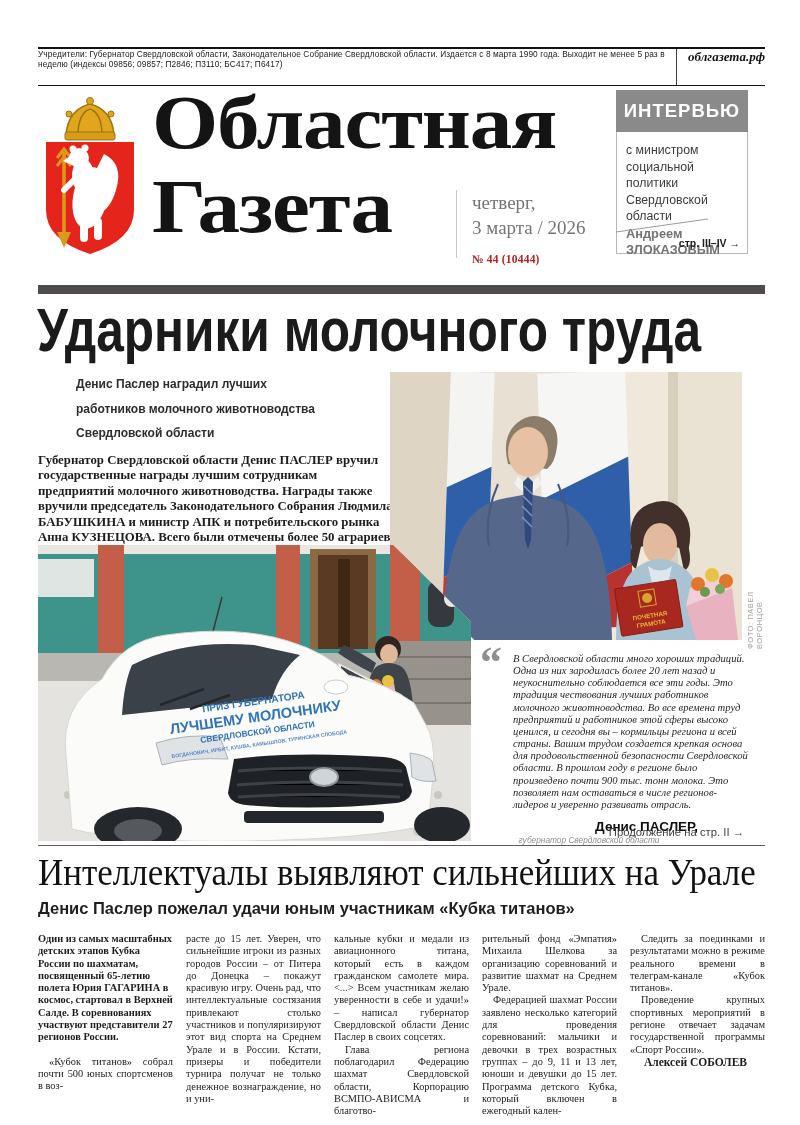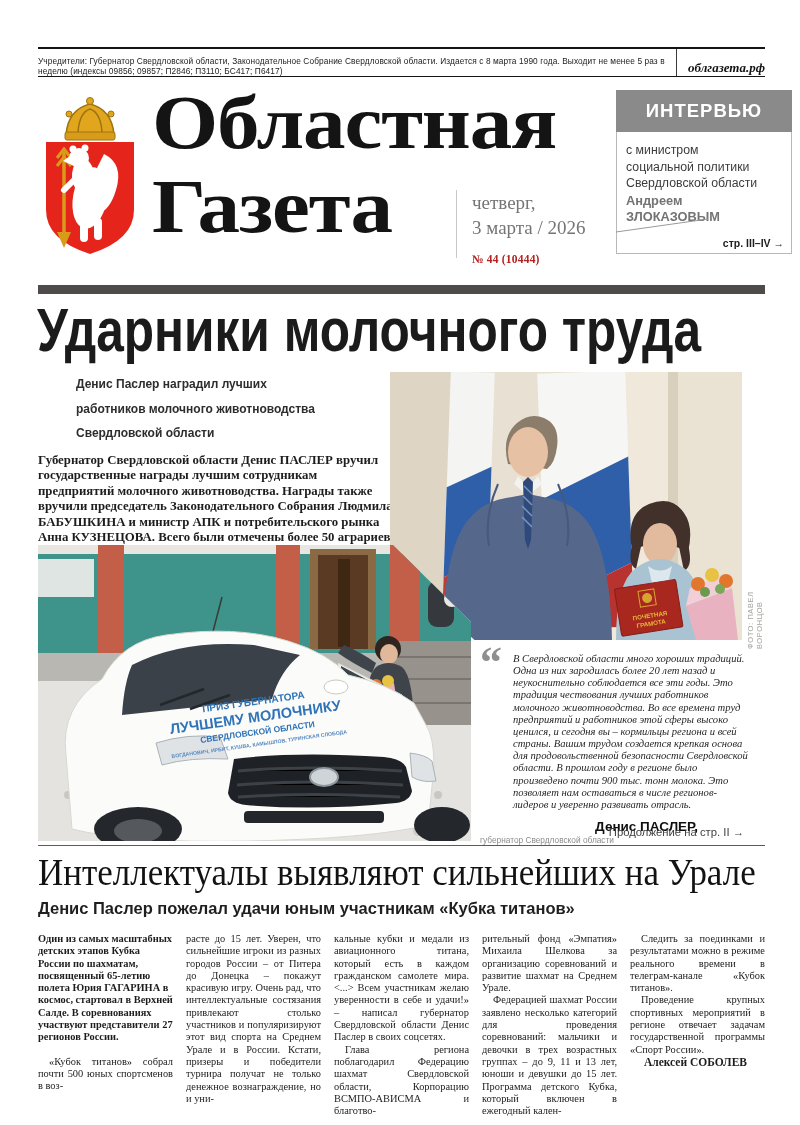--- a/index.html
+++ b/index.html
@@ -1,40 +1,40 @@
 <!DOCTYPE html>
 <html lang="ru"><head>
 <meta charset="utf-8">
 <style>
   * { margin:0; padding:0; box-sizing:border-box; }
   html,body { background:#ffffff; }
   .page { position:relative; width:800px; height:1125px; background:#ffffff; overflow:hidden;
           font-family:"Liberation Serif", serif; }
 
   
-  .topbar { position:absolute; left:38px; right:35px; top:47px; height:30px;
+  .topbar { position:absolute; left:38px; right:35px; top:47px; height:39px;
             border-top:2px solid #141414; border-bottom:1px solid #141414;
-            display:flex; align-items:flex-end; }
+            display:flex; align-items:flex-start; }
   .founders { font-family:"Liberation Sans", sans-serif; font-size:8.3px; color:#222; letter-spacing:.1px; }
   .site-sep { width:1px; height:100%; background:#3a3a3a; margin-left:auto; }
   .site { font-family:"Liberation Serif", serif; font-style:italic; font-weight:bold;
           font-size:13px; color:#111; padding-left:11px; width:88px; }
 
   
   .crest { position:absolute; left:38px; top:92px; width:104px; height:166px; }
   .mast-title { position:absolute; left:152px; top:80px; font-family:"Liberation Serif", serif;
                 font-weight:bold; font-size:76px; line-height:84px; color:#141414;
                 white-space:pre-line; transform:scaleX(1.12); transform-origin:left top; letter-spacing:-1px; }
   .mast-div { position:absolute; left:456px; top:190px; width:1px; height:68px; background:#c9c9c9; }
   .dateblock { position:absolute; left:472px; top:190px; font-family:"Liberation Serif", serif;
                font-size:19px; line-height:25px; color:#757575; }
   .issue { font-size:11.5px; font-weight:bold; color:#b42020; margin-top:7px; letter-spacing:.2px; }
 
   
-  .ibox { position:absolute; left:616px; top:90px; width:176px; height:164px; }
+  .ibox { position:absolute; left:616px; top:90px; width:132px; height:164px; }
   .ibox-head { height:42px; background:#8a8a8a; color:#fff; display:flex; align-items:center; justify-content:center;
                font-family:"Liberation Sans", sans-serif; font-weight:bold; font-size:18.5px; letter-spacing:1px; }
   .ibox-body { position:relative; height:122px; border:1px solid #b8b8b8; border-top:none; padding:10px 9px 0 9px; }
   .ibox-text { font-family:"Liberation Sans", sans-serif; font-size:12.3px; line-height:16.5px; color:#3c3c3c; white-space:pre-line; }
   .ibox-name { font-family:"Liberation Sans", sans-serif; font-weight:bold; font-size:12.8px; line-height:16.5px; color:#737373; white-space:pre-line; margin-top:1px; }
   .ibox-cut { position:absolute; left:-1px; bottom:20px; width:92px; height:16px; }
   .ibox-ref { position:absolute; right:7px; bottom:4px; font-family:"Liberation Sans", sans-serif;
               font-weight:bold; font-size:10.5px; color:#1d1d1d; }
 
   
@@ -55,22 +55,22 @@
                   writing-mode:vertical-rl; transform:rotate(180deg);
                   font-family:"Liberation Sans", sans-serif; font-size:7.5px; color:#a3a39f; letter-spacing:.6px; }
 
   .quote { position:absolute; left:480px; top:645px; width:268px; }
   .quote-mark { position:absolute; left:0; top:-4px; font-family:"Liberation Serif", serif; font-weight:bold;
                 font-size:44px; color:#8f8f8f; line-height:1; }
   .quote-text { margin-left:33px; font-family:"Liberation Serif", serif; font-style:italic;
                 font-size:10.6px; line-height:12.15px; color:#1f1f1f;margin-top:8px; }
   .quote-author { margin-left:33px; margin-top:8px; text-align:right; padding-right:50px;
                   font-family:"Liberation Sans", sans-serif; font-weight:bold; font-size:13.5px; color:#0f0f0f; }
-  .quote-author-title { text-align:left; padding-right:50px; font-family:"Liberation Sans", sans-serif;
-                        font-size:8.3px; color:#8d8d8d; margin-top:1px; }
+  .quote-author-title { text-align:center; padding-right:50px; font-family:"Liberation Sans", sans-serif;
+                        font-size:8.3px; color:#8d8d8d; margin-top:1px;font-style:italic; }
   .continuation { position:absolute; right:56px; top:826px; font-family:"Liberation Sans", sans-serif;
                   font-size:11.3px; color:#3f3f3f; }
 
   
   .rule2 { position:absolute; left:38px; right:35px; top:845px; height:1px; background:#5a5a5a; }
   .headline2 { position:absolute; left:38px; top:850px; font-family:"Liberation Serif", serif;
                font-weight:normal; font-size:38px; color:#121212; white-space:nowrap;
                transform:scaleX(0.92); transform-origin:left top; }
   .subheadline2 { position:absolute; left:38px; top:899px; font-family:"Liberation Sans", sans-serif;
                   font-size:16.5px; color:#1f1f1f; }

